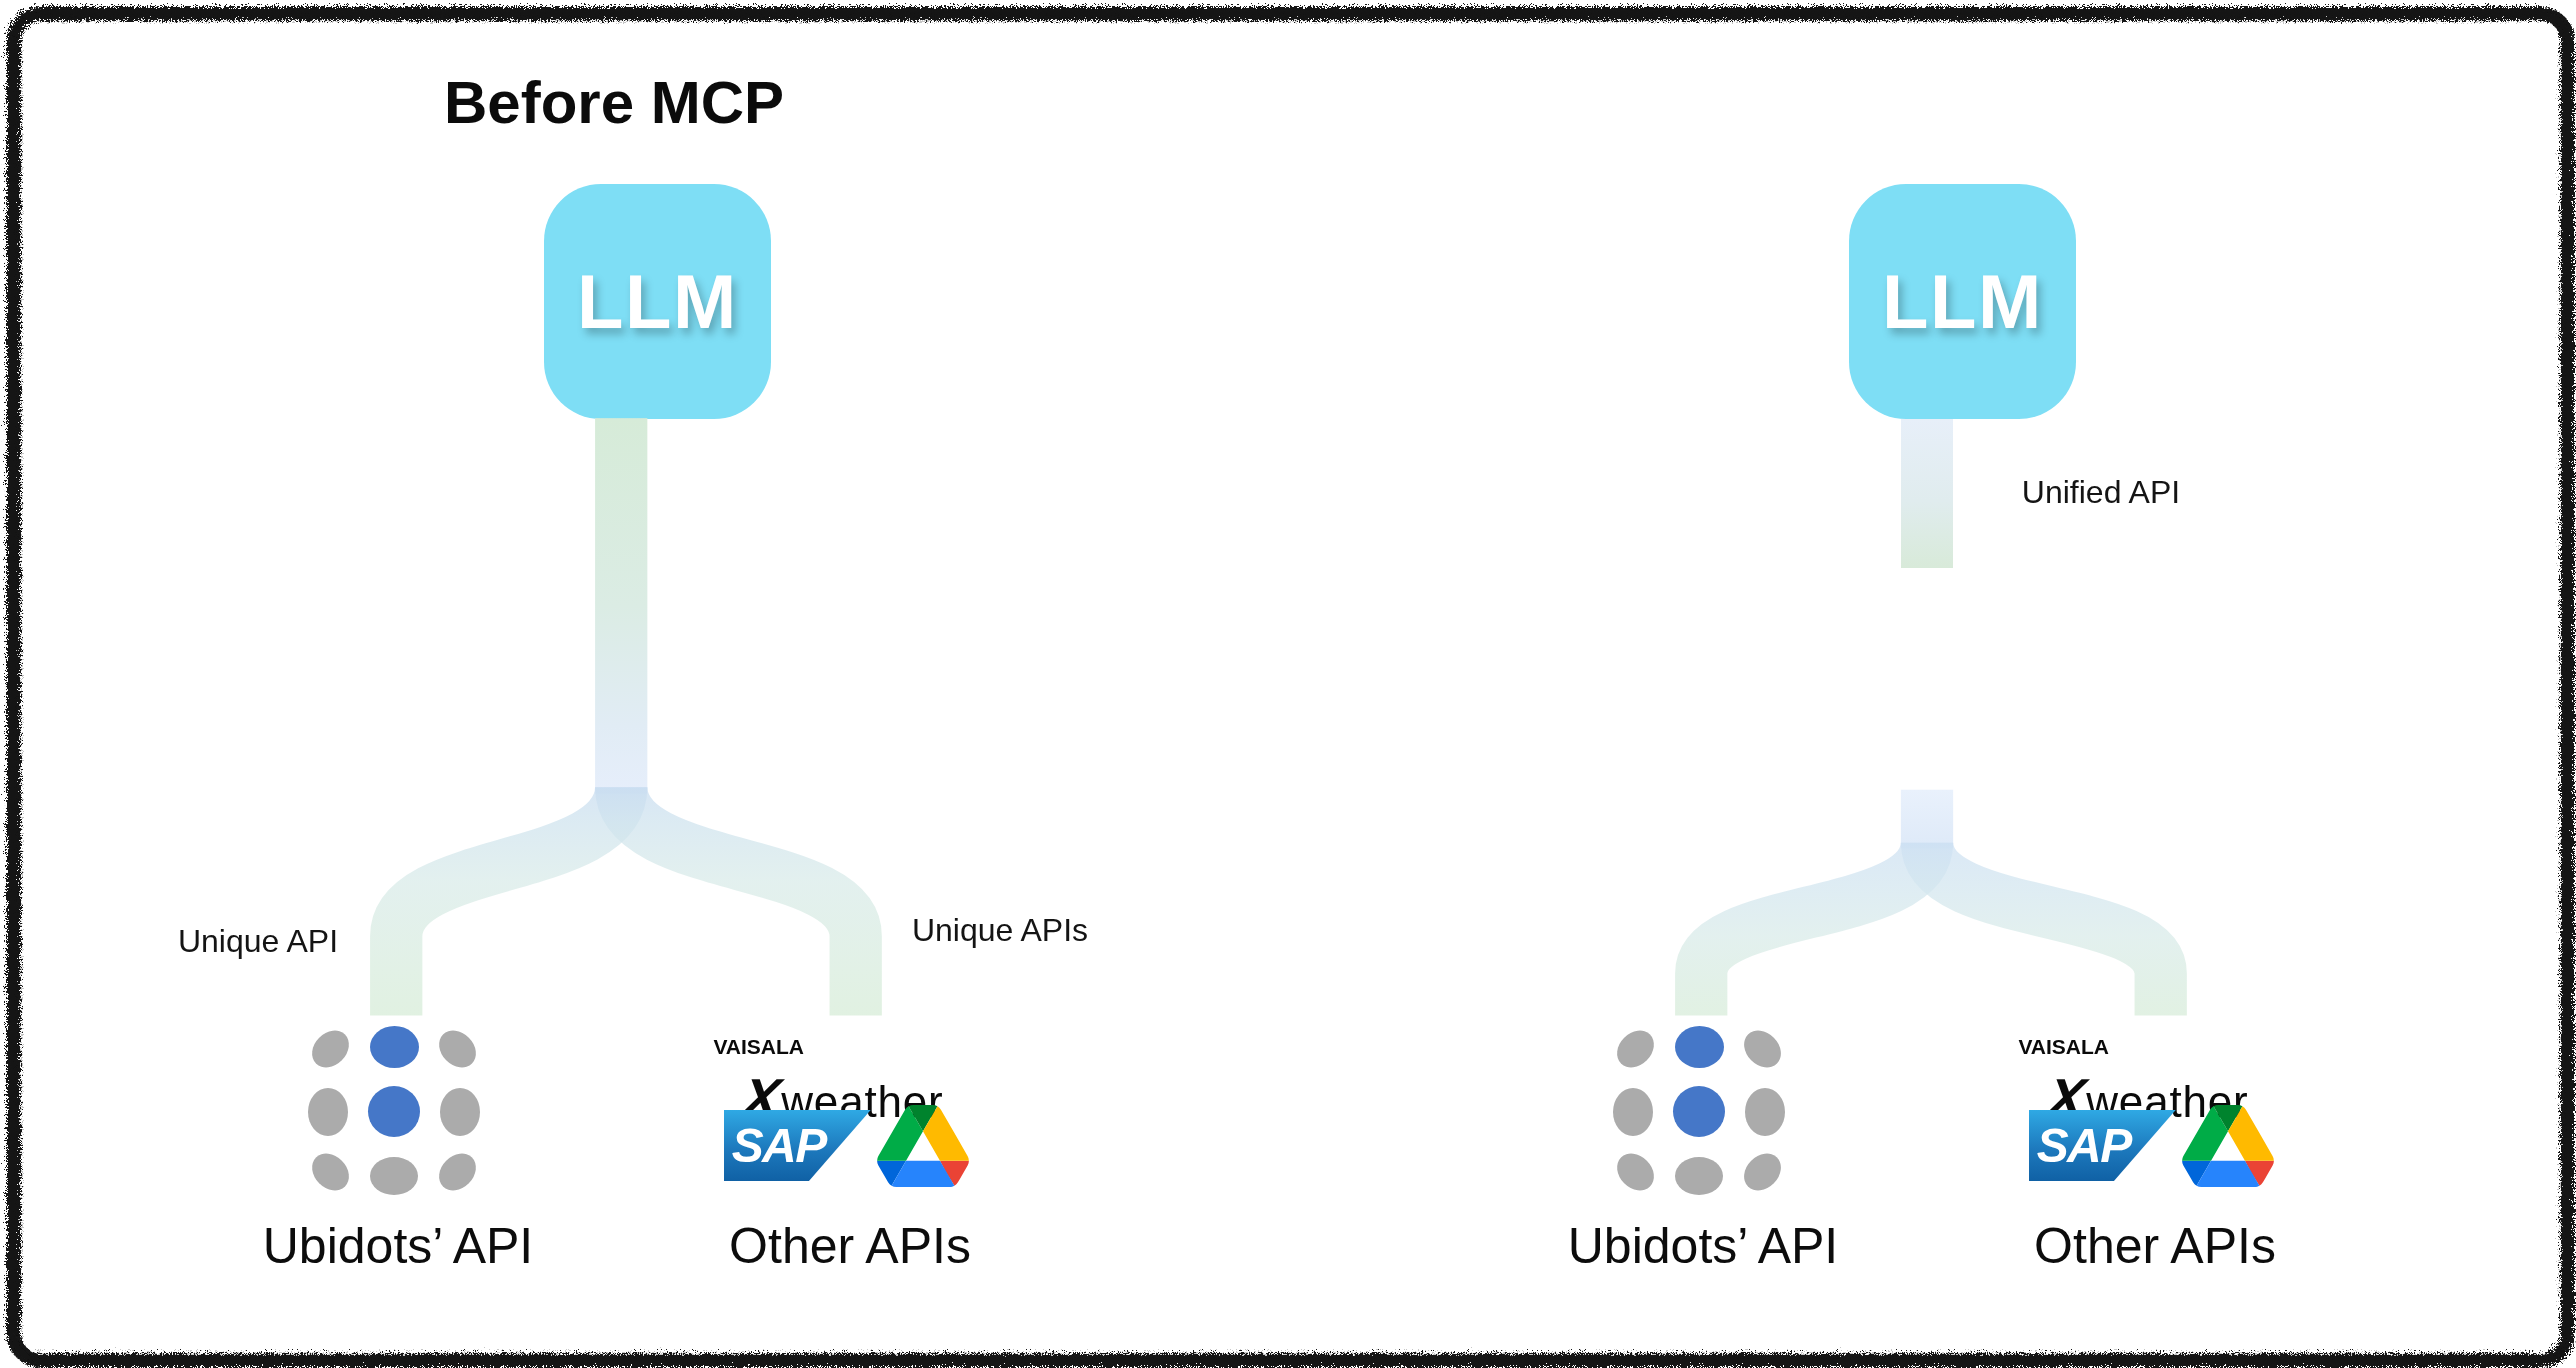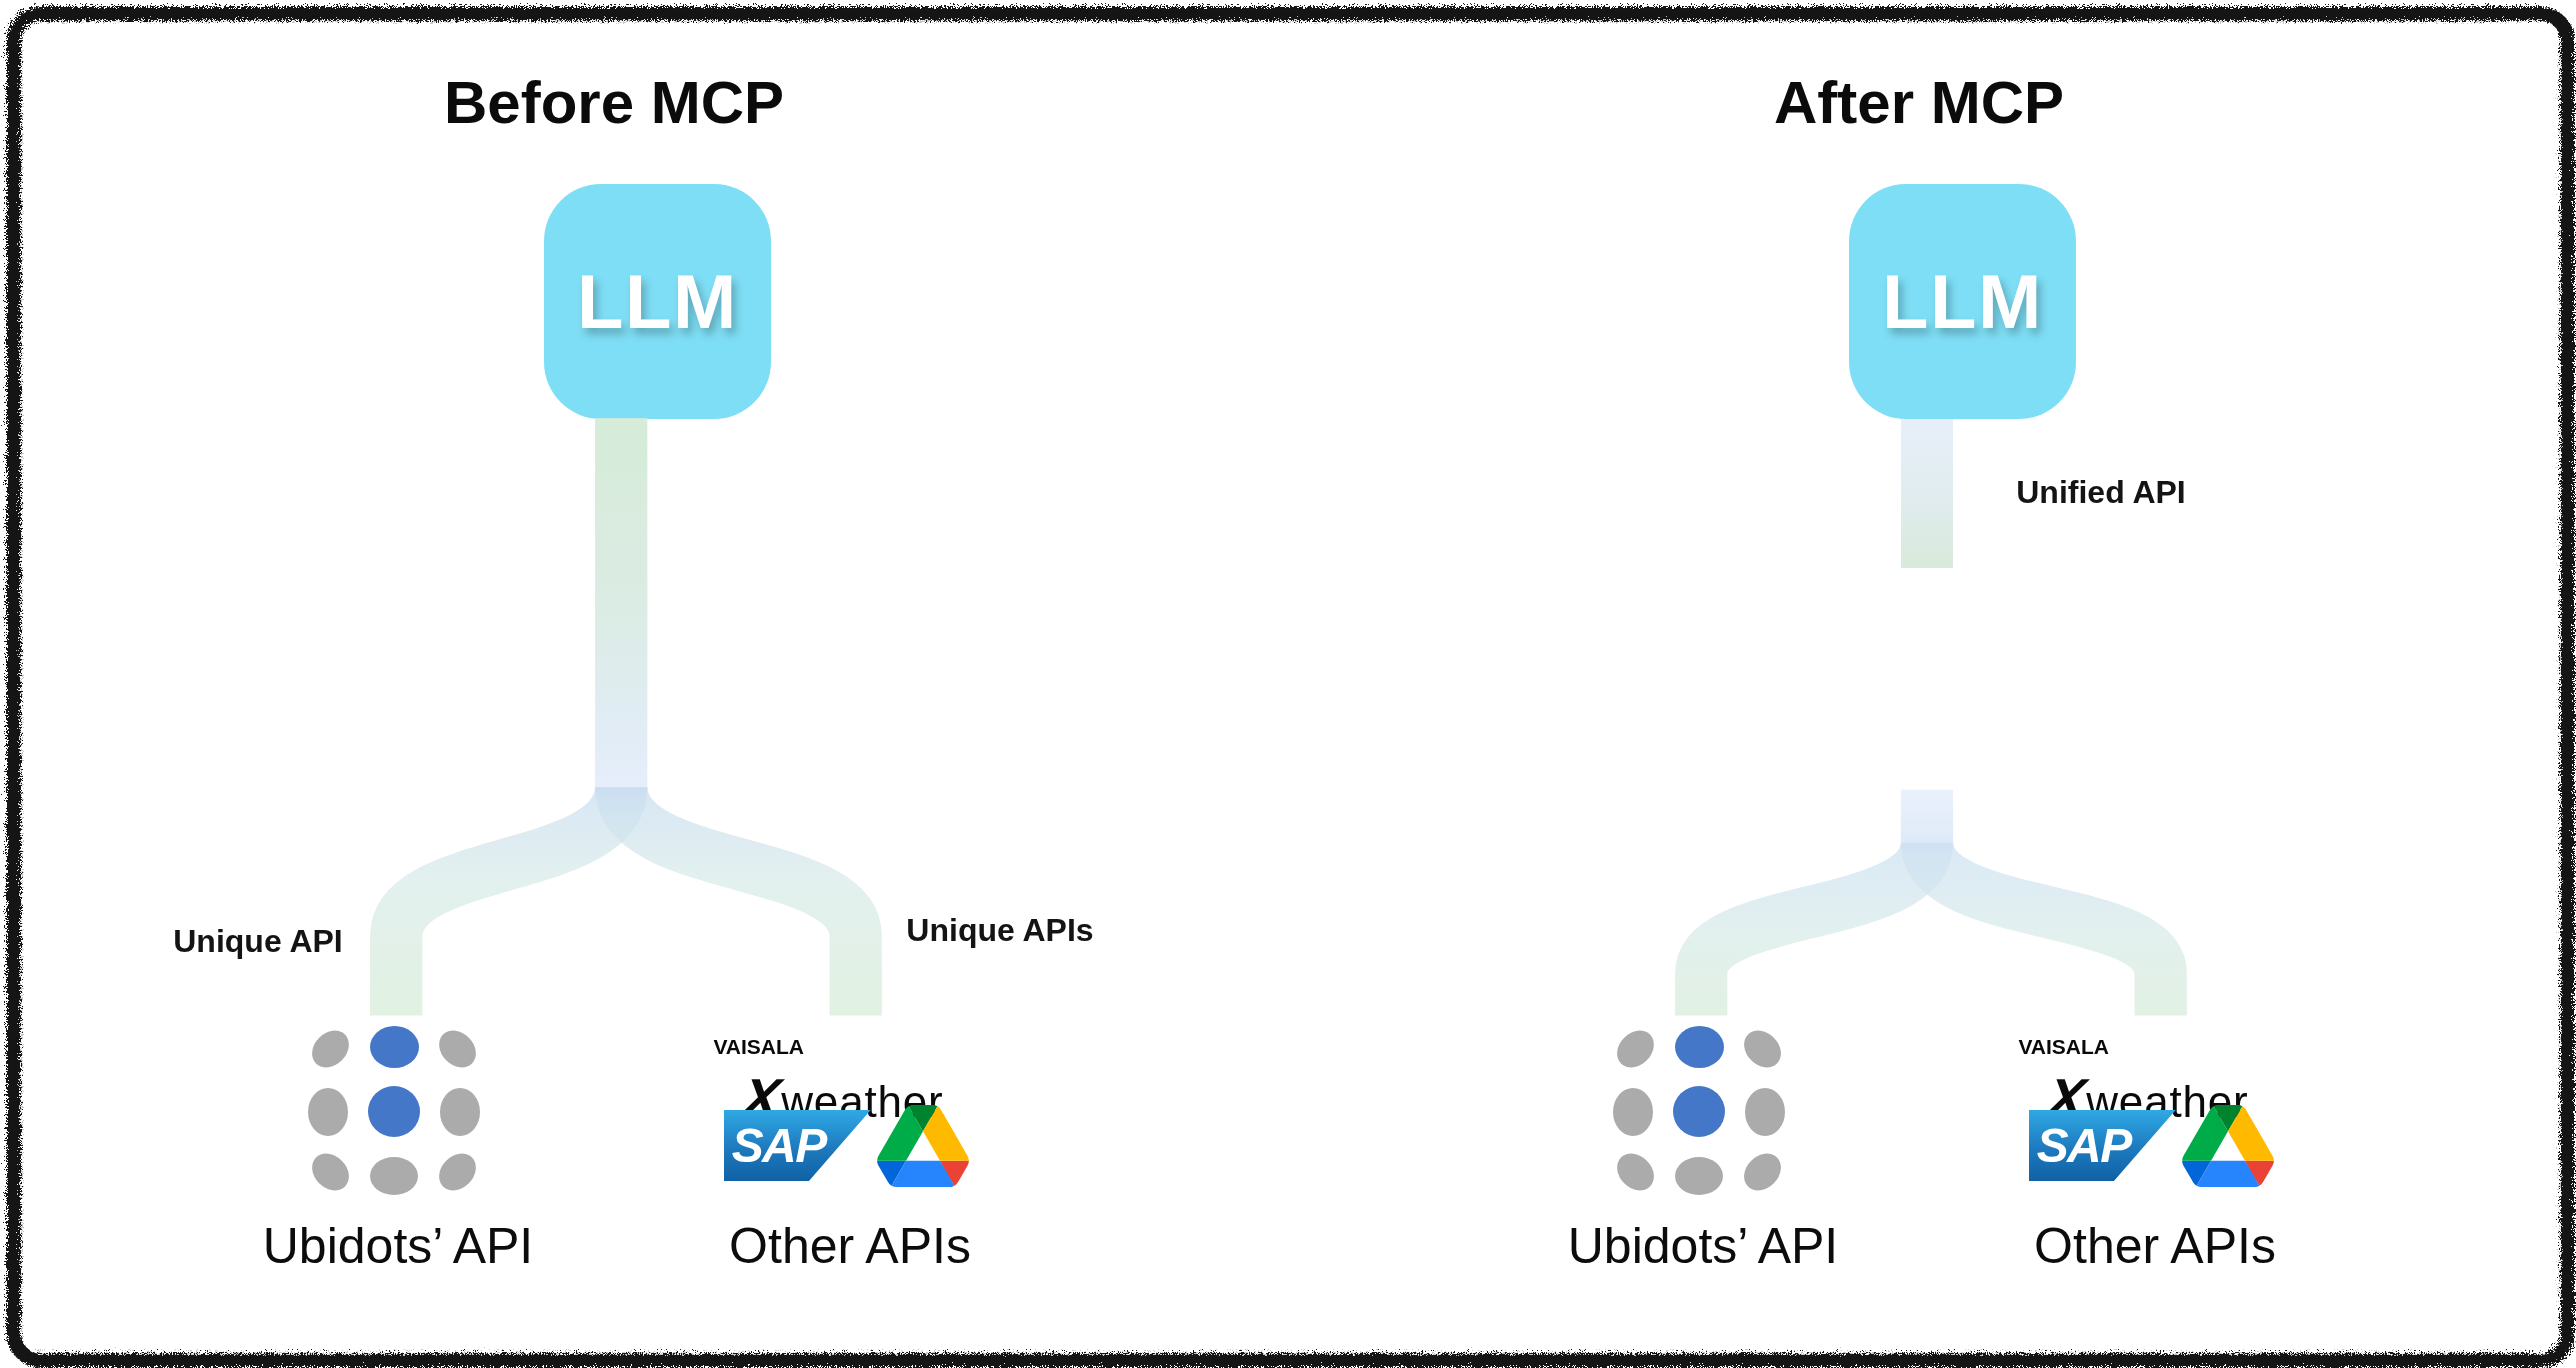--- a/index.html
+++ b/index.html
@@ -33,21 +33,21 @@
     text-shadow:4px 5.5px 8px rgba(0,0,0,0.25);
   }
   .fork-svg{position:absolute;left:301px;top:415px;}
   .conn-llm-mcp{
     position:absolute;left:596px;top:419px;width:52px;height:149px;
     background:linear-gradient(180deg,#e7eff9 0%,#e0ecee 55%,#d8ead9 100%);
   }
 
   .small-label{
     position:absolute;transform:translateX(-50%);
-    font-size:32px;font-weight:700;color:#141414;white-space:nowrap;
+    font-size:32px;font-weight:400;color:#141414;white-space:nowrap;
   }
   .api-label{
     position:absolute;transform:translateX(-50%);top:1217px;
     font-size:50px;font-weight:500;color:#0c0c0c;white-space:nowrap;
   }
 
   
   .dots-logo{position:absolute;left:307px;top:1019px;width:174px;height:178px;}
   .dot{position:absolute;border-radius:50%;background:#ababab;}
   .dot.blue{background:#4577c8;}
@@ -149,21 +149,20 @@
         <path fill="#2684fc" d="M59.8 53H27.5L13.75 76.8c1.35.8 2.9 1.2 4.5 1.2h50.8c1.6 0 3.15-.45 4.5-1.2z"></path>
         <path fill="#ffba00" d="M73.4 26.5l-12.7-22c-.8-1.4-1.95-2.5-3.3-3.3L43.65 25l16.15 28h27.45c0-1.55-.4-3.1-1.2-4.5z"></path>
       </svg>
     </div>
 
     <div class="api-label" style="left:398px;">Ubidots’ API</div>
     <div class="api-label" style="left:850px;">Other APIs</div>
   </div>
 
   <div class="panel" id="panel-after">
-    <div class="title">After MCP</div>
 
     <div class="node-box llm-box">
       <span class="node-label">LLM</span>
     </div>
 
     <div class="conn-llm-mcp"></div>
 
     <div class="small-label" style="left:796px;top:474px;">Unified API</div>
 
 

